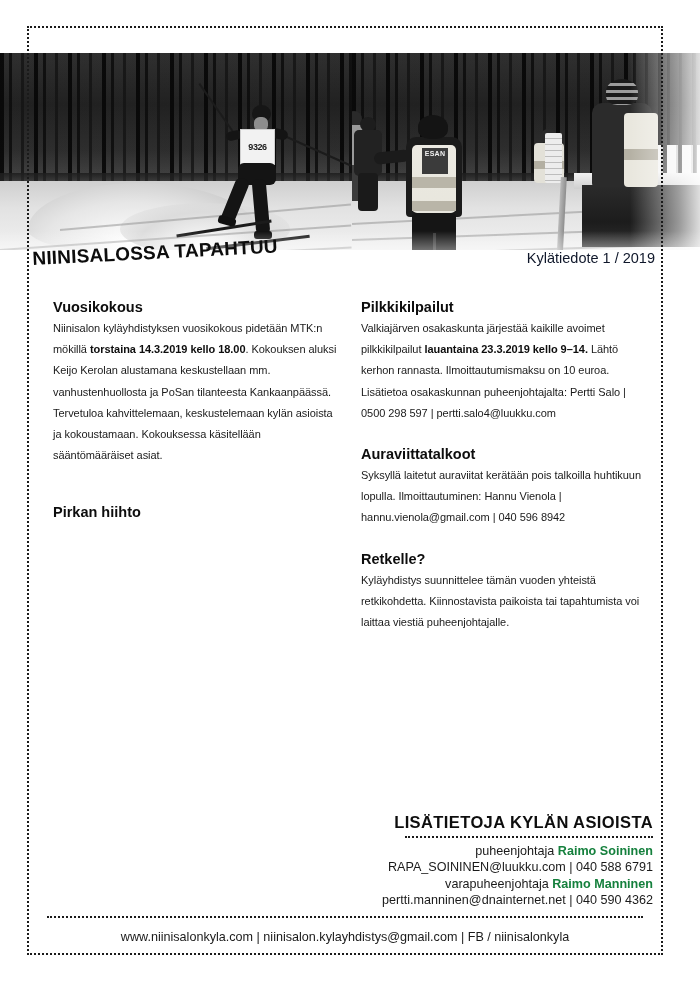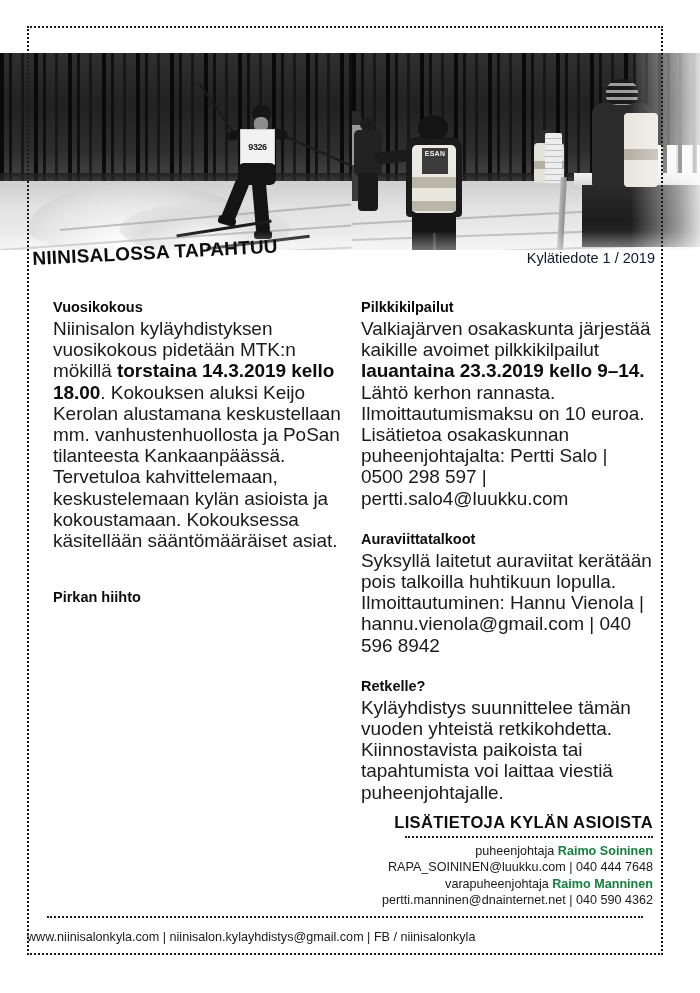--- a/index.html
+++ b/index.html
@@ -194,21 +194,21 @@
   .columns { position: absolute; left: 0; top: 298px; width: 700px; }
   .col { position: absolute; top: 0; }
   .col-left  { left: 53px;  width: 288px; }
   .col-right { left: 361px; width: 292px; }
 
   .sec-head {
     font-size: 14.5px; font-weight: 700; color: #0d0d0d;
     margin: 0 0 1px 0; line-height: 19px;
   }
   .sec-body {
-    font-size: 19px; line-height: 21.2px; color: #1a1a1a;
+    font-size: 11px; line-height: 21.2px; color: #1a1a1a;
     margin: 0; letter-spacing: -.05px;
   }
   .sec-body b { font-weight: 700; color: #0d0d0d; }
   .gap { height: 21px; }
   .gap-sm { height: 16px; }
 
   
   .contact {
     position: absolute; left: 361px; top: 812px; width: 292px;
     text-align: right;
@@ -227,20 +227,21 @@
   }
   .contact-line b { font-weight: 700; color: #15803d; }
 
   
   .bottom-rule {
     position: absolute; left: 47px; top: 916px; width: 596px; height: 0;
     border-top: 2px dotted #1a1a1a;
   }
   .bottom-line {
     position: absolute; left: 27px; top: 930px; width: 636px;
+    text-align: center;
     font-size: 12.6px; color: #1a1a1a;
   }
 </style>
 </head>
 <body>
 
 <div class="photo-banner">
 
   <div class="photo-half photo-left">
     <div class="forest"></div>
@@ -357,20 +358,20 @@
       <div class="sec-head">Retkelle?</div>
       <p class="sec-body">Kyläyhdistys suunnittelee tämän vuoden yhteistä retkikohdetta. Kiinnostavista paikoista tai tapahtumista voi laittaa viestiä puheenjohtajalle.</p>
     </div>
 </div>
 
 <div class="contact">
   <div class="contact-title">LISÄTIETOJA KYLÄN ASIOISTA</div>
   <div class="contact-rule"></div>
   <div>
       <div class="contact-line">puheenjohtaja <b>Raimo Soininen</b></div>
-      <div class="contact-line">RAPA_SOININEN@luukku.com | 040 444 7648</div>
+      <div class="contact-line">RAPA_SOININEN@luukku.com | 040 588 6791</div>
       <div class="contact-line">varapuheenjohtaja  <b>Raimo Manninen</b></div>
       <div class="contact-line">pertti.manninen@dnainternet.net | 040 590 4362</div>
     </div>
 </div>
 
 <div class="bottom-rule"></div>
 <div class="bottom-line">www.niinisalonkyla.com | niinisalon.kylayhdistys@gmail.com | FB / niinisalonkyla</div>
 
 </body></html>

